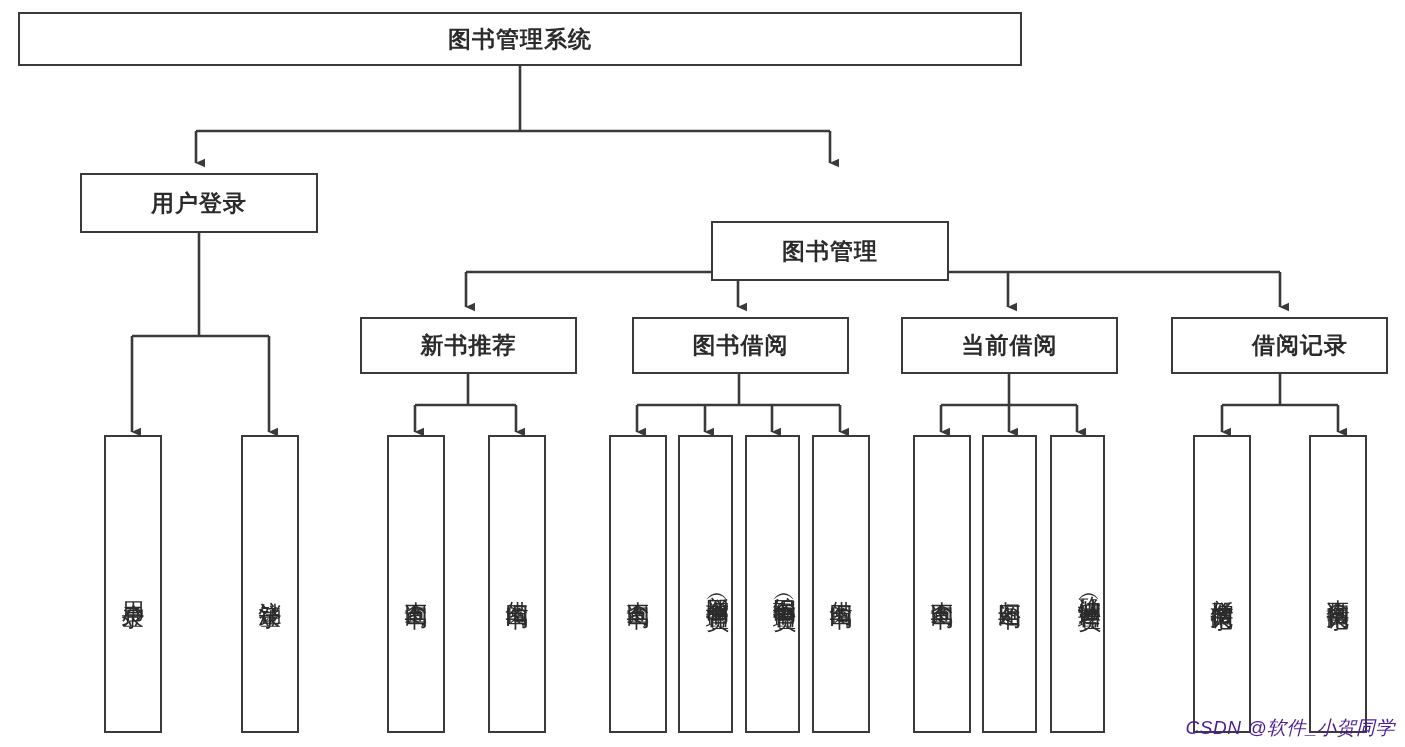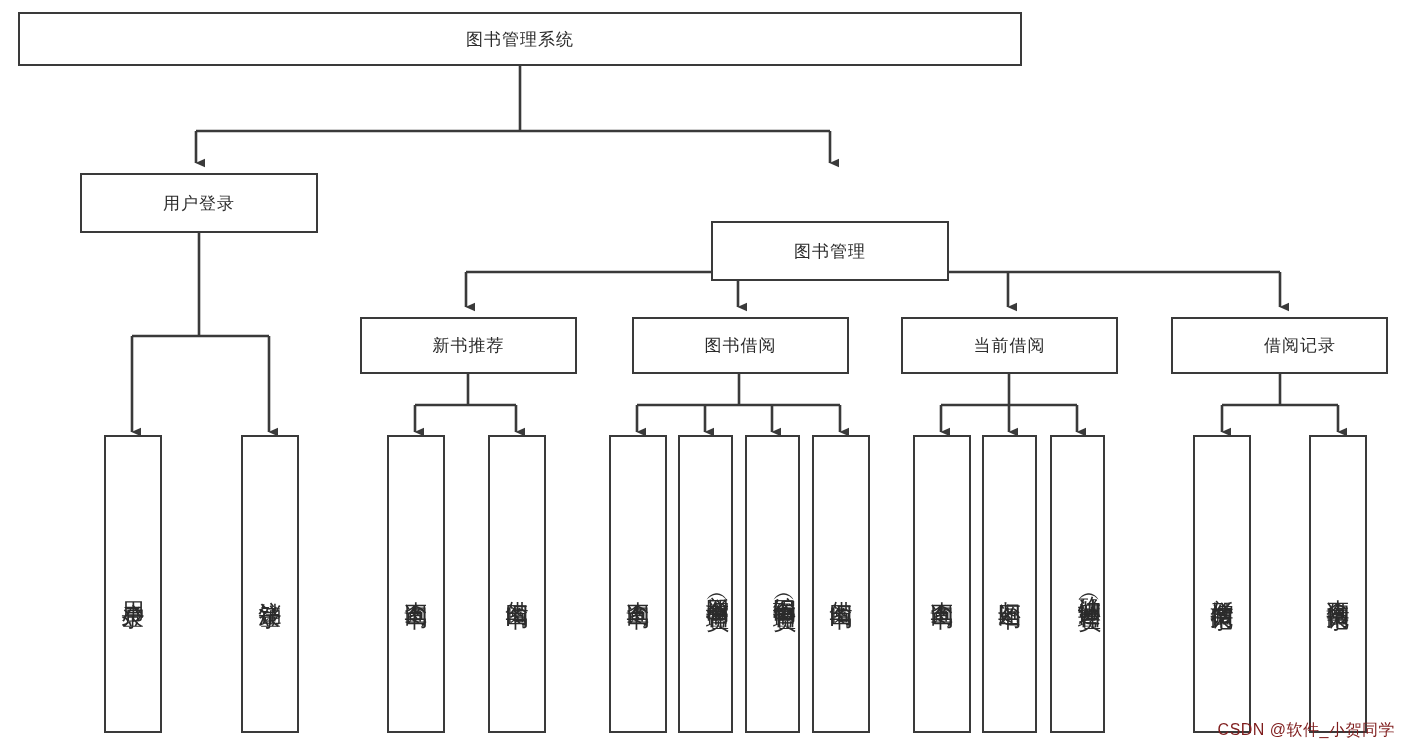--- a/index.html
+++ b/index.html
@@ -30,22 +30,23 @@
     box-sizing: border-box;
     border: 2px solid #3a3a3a;
     background: #ffffff;
     display: flex;
     align-items: center;
     justify-content: center;
     color: #2b2b2b;
     text-align: center;
   }
   .node.horiz {
-    font-size: 17px;
+    font-size: 23px;
     letter-spacing: 1px;
+    font-weight: bold;
   }
   .node.vert {
     writing-mode: vertical-rl;
     text-orientation: upright;
     align-items: flex-start;
     justify-content: center;
     font-size: 23px;
     line-height: 1.18;
     padding-top: 6px;
   }
@@ -55,24 +56,25 @@
     display: block;
     letter-spacing: 2px;
   }
   .node.vert.midtext {
     align-items: center;
   }
   .watermark {
     position: absolute;
     right: 10px;
     bottom: 6px;
-    font-size: 16px;
-    color: #7f1d1d;
+    font-size: 19px;
+    color: #4c1d95;
     white-space: nowrap;
     letter-spacing: 0.5px;
+    font-style: italic;
   }
 </style>
 </head>
 <body>
 
 <div id="canvas">
 
   <svg id="wires" viewBox="0 0 1405 747">
     <defs>
       <marker id="arrow" markerWidth="11" markerHeight="11" refX="5" refY="9.4" orient="auto" markerUnits="userSpaceOnUse">

